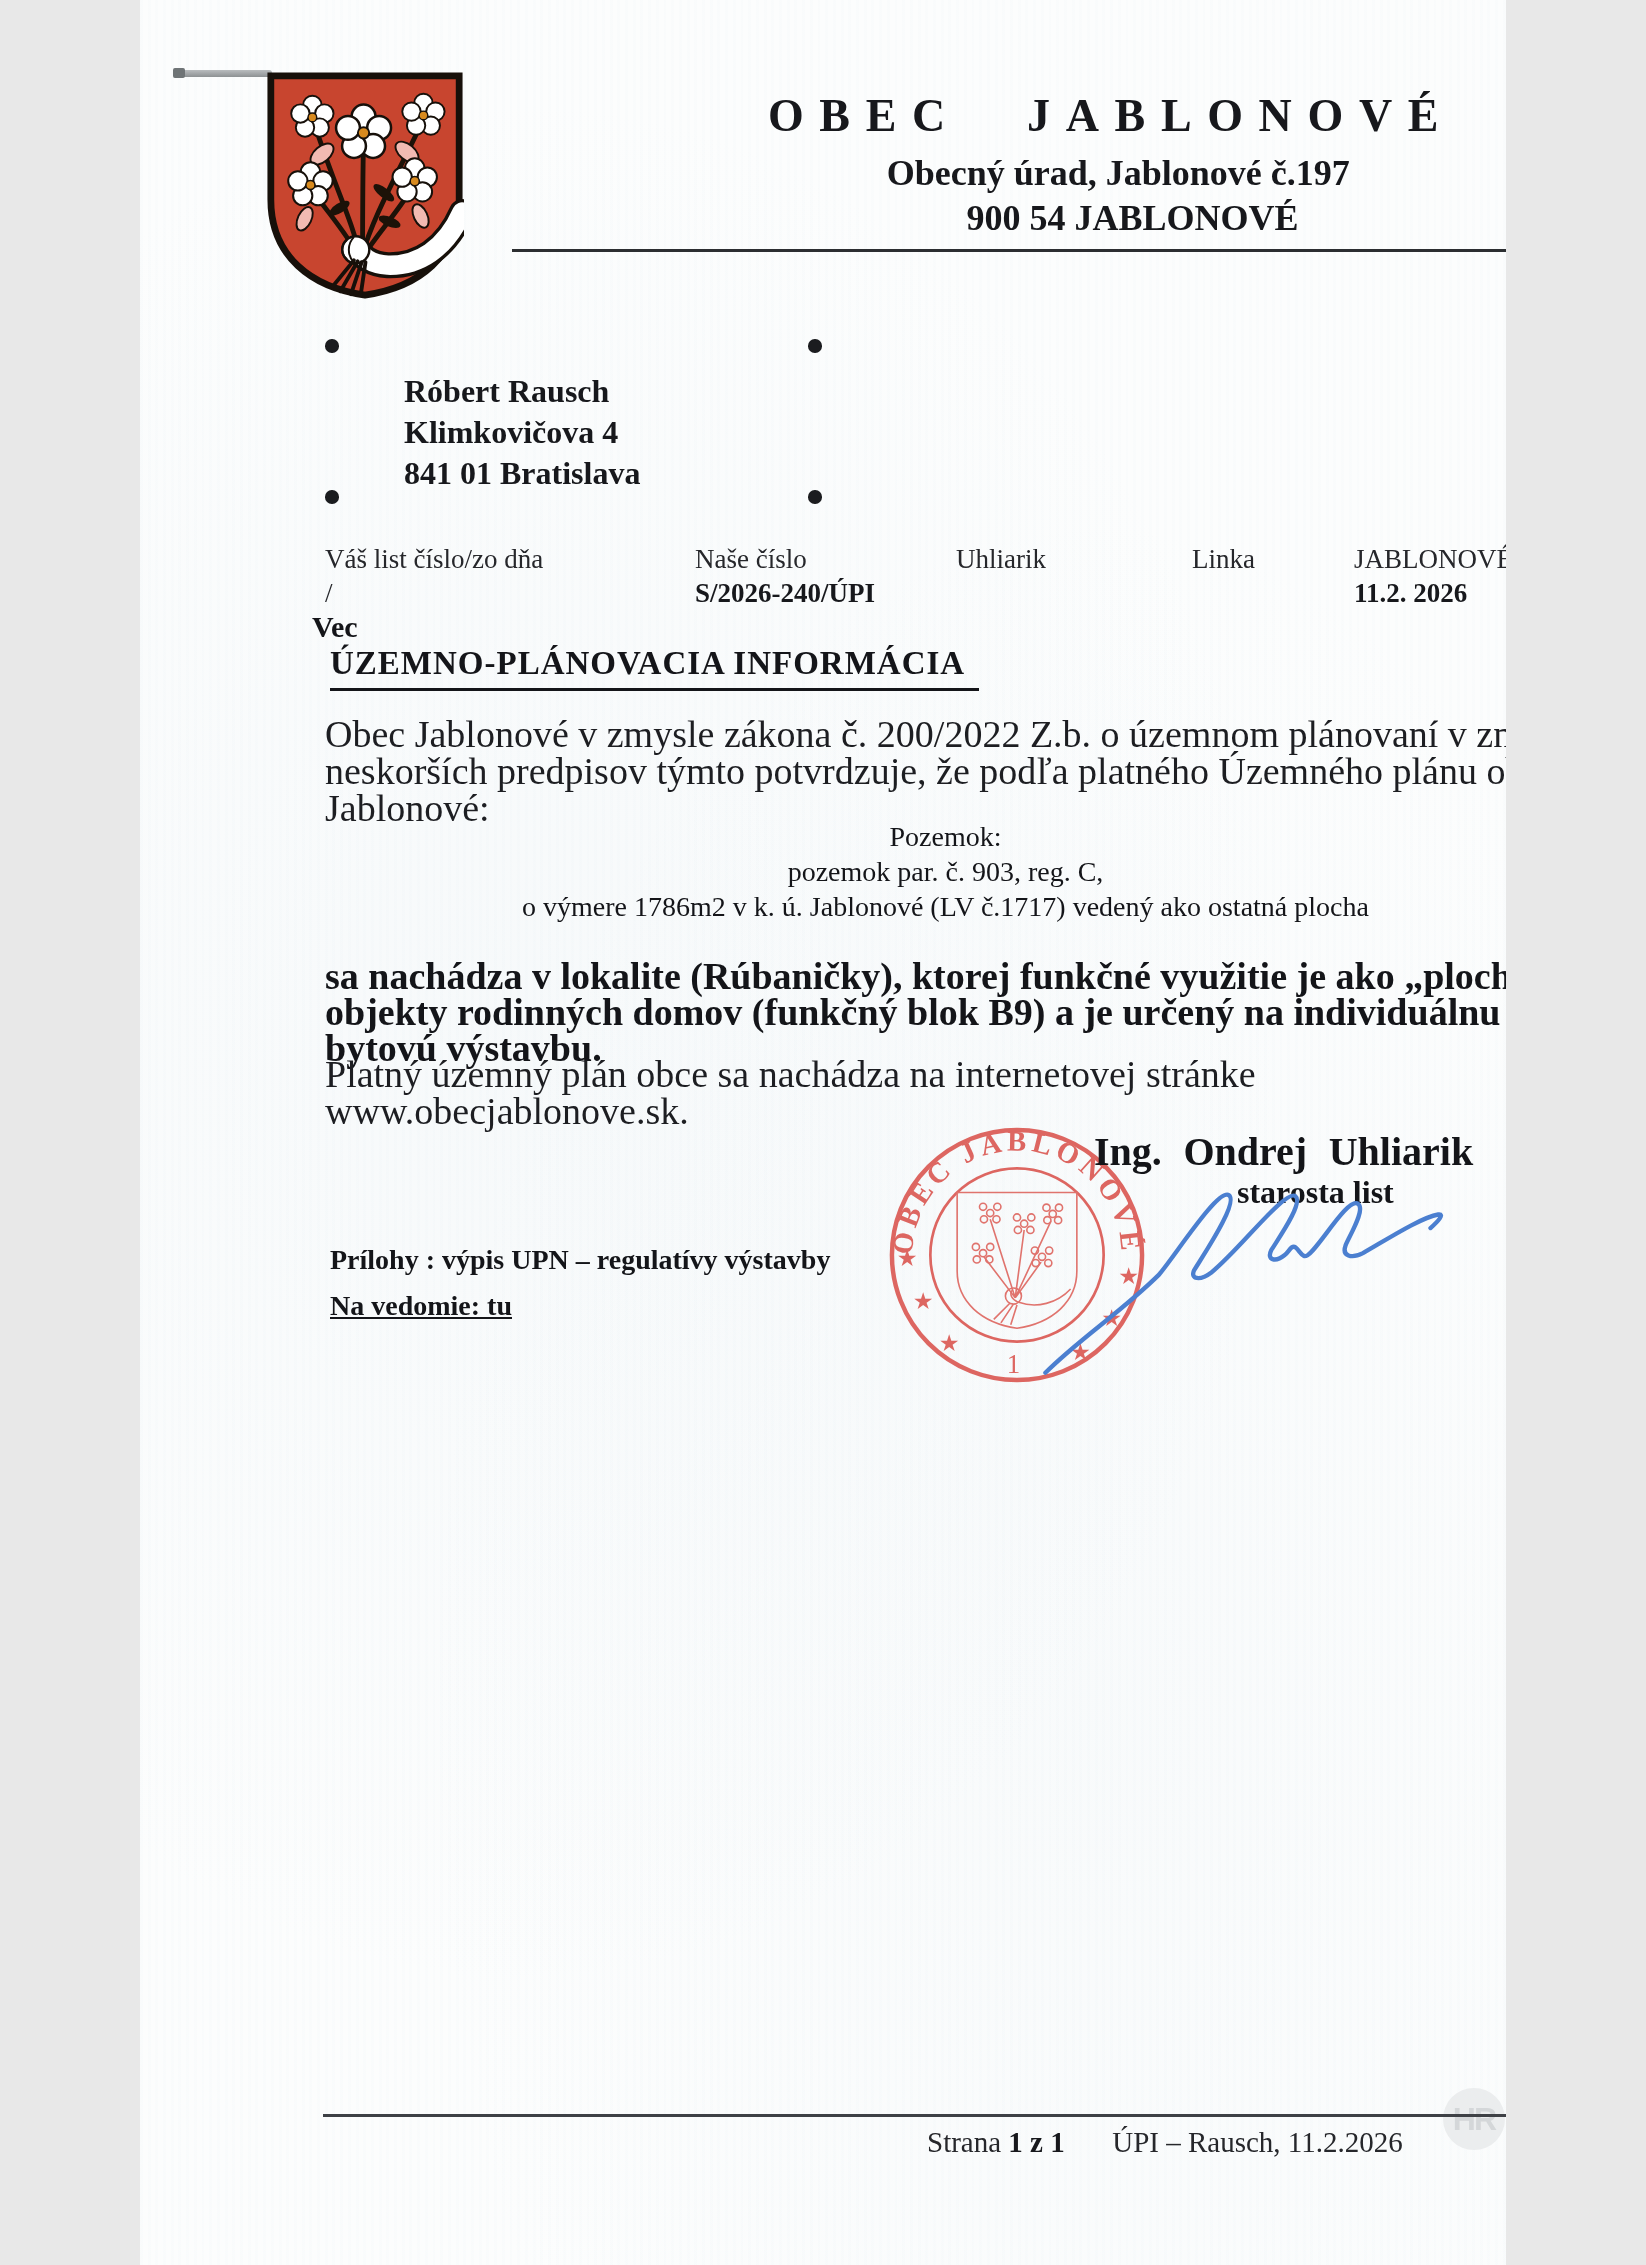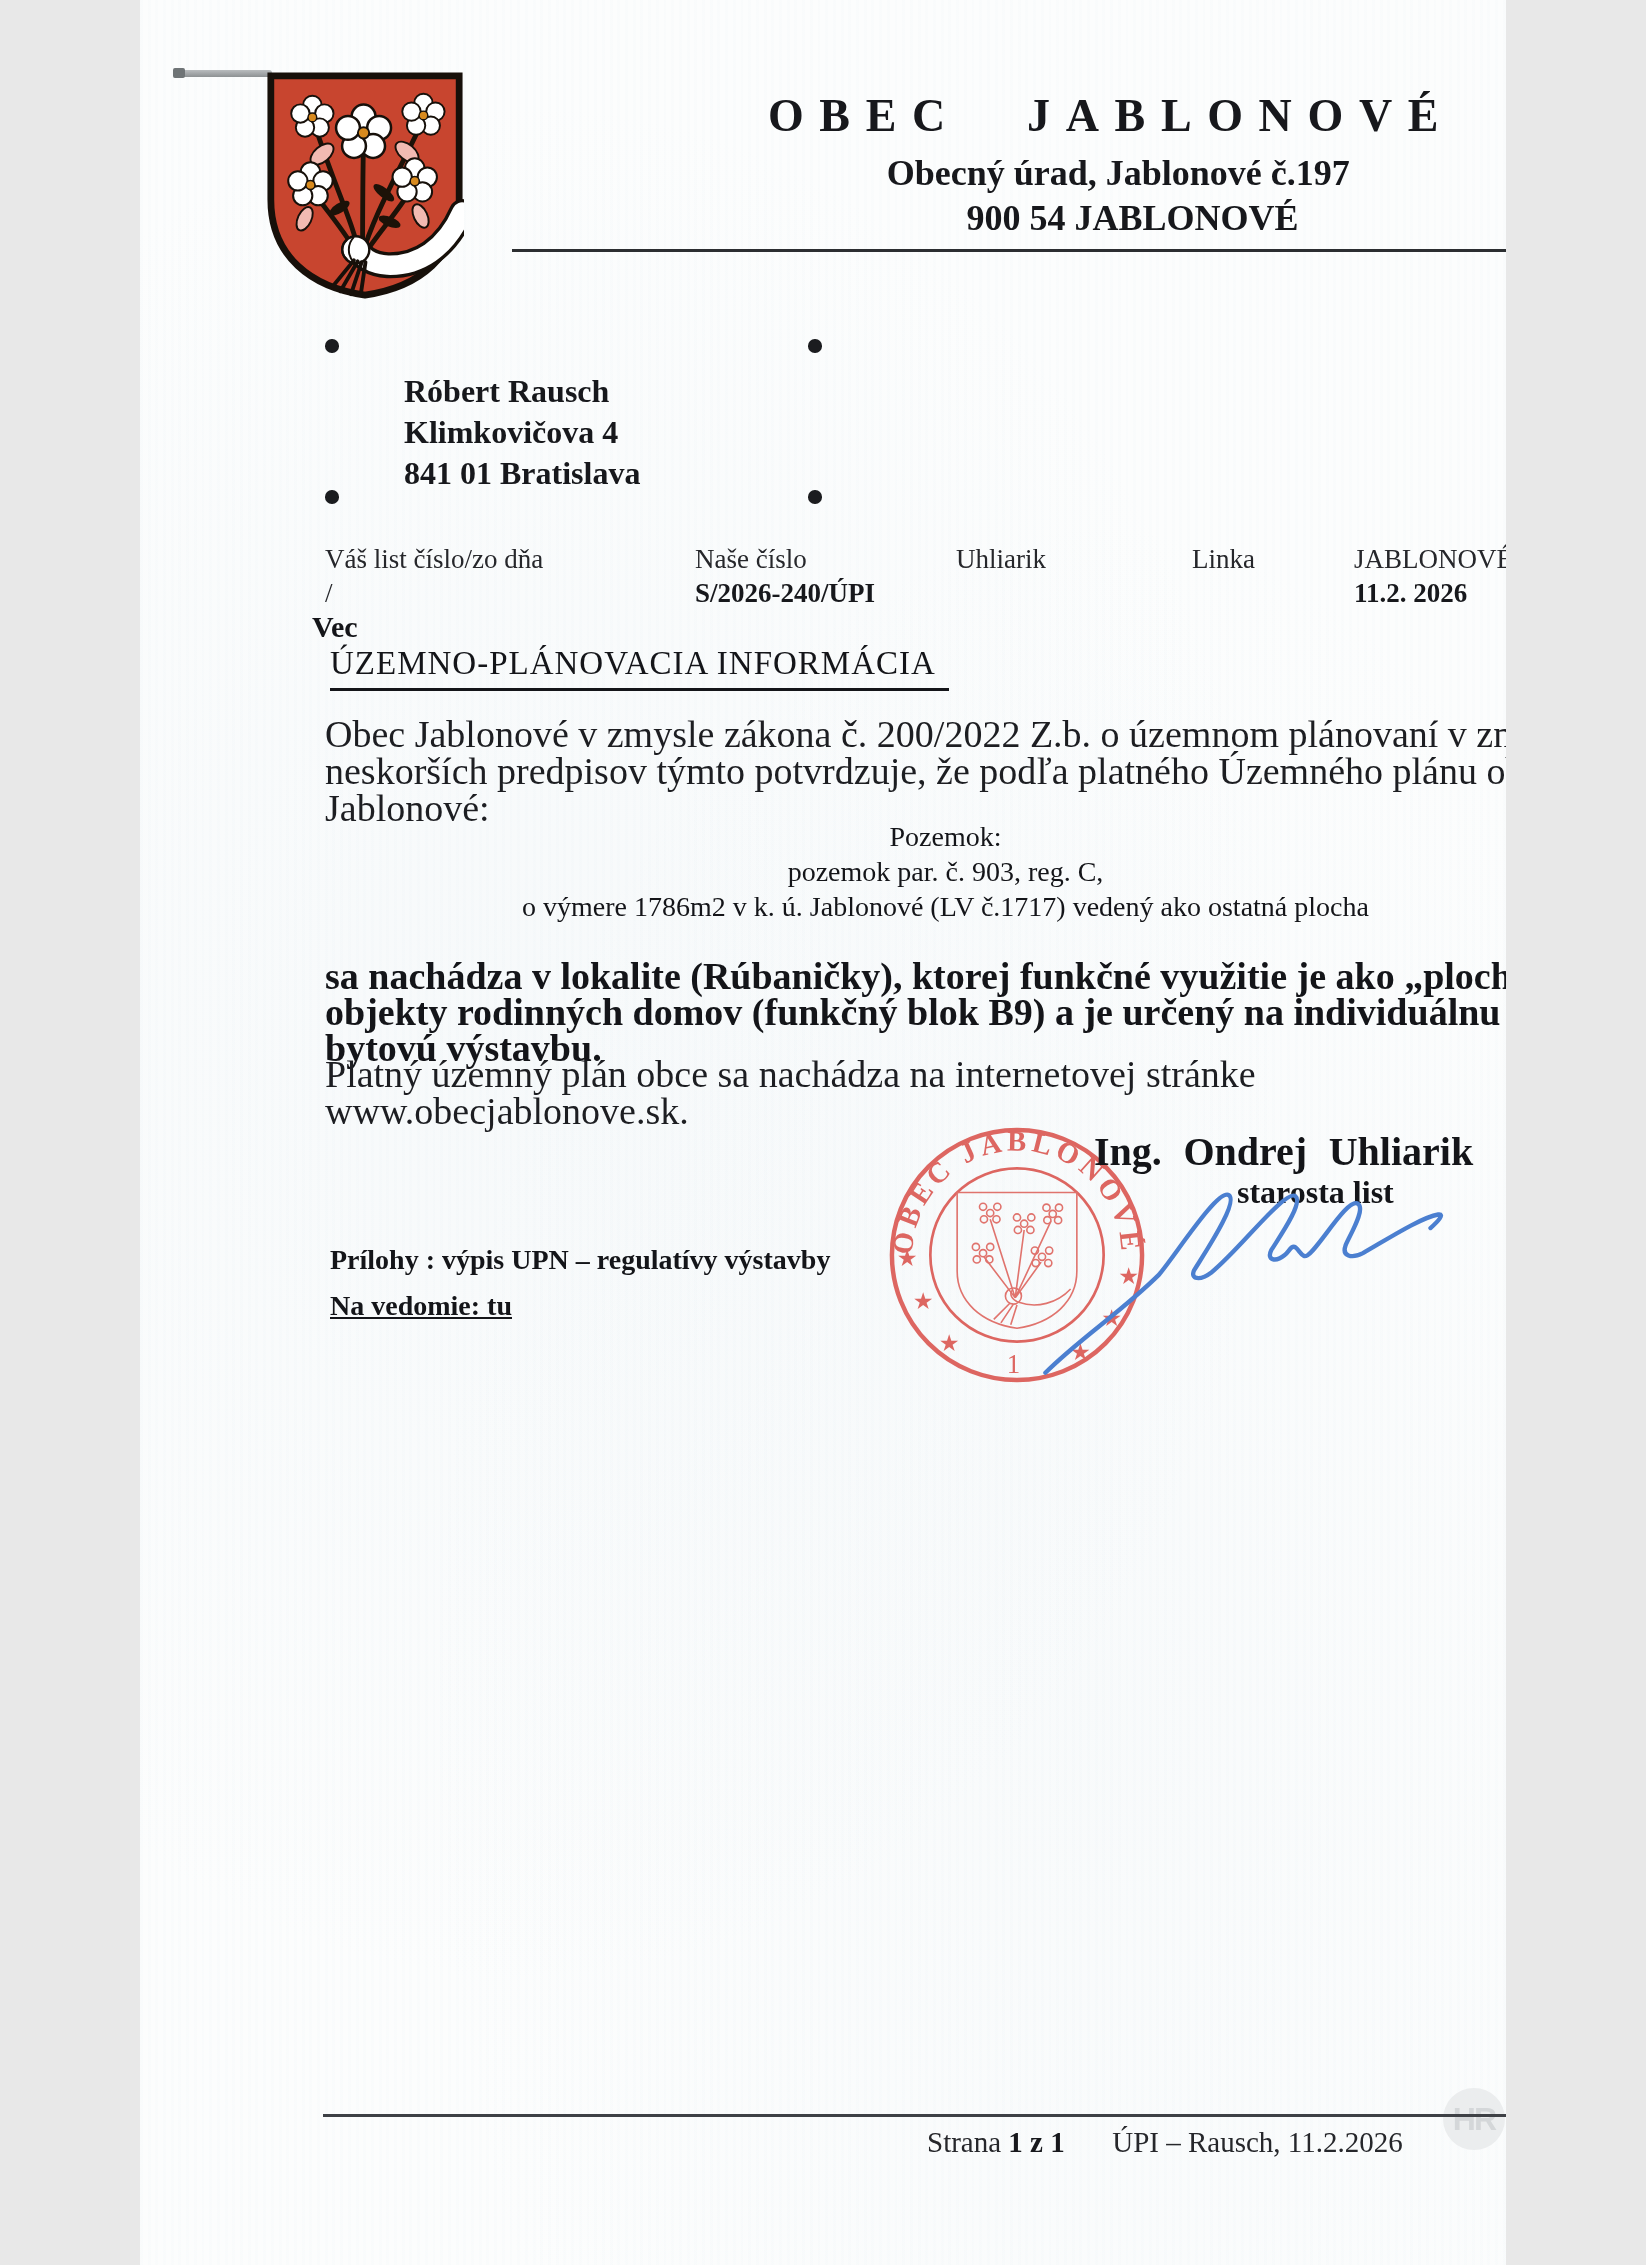--- a/index.html
+++ b/index.html
@@ -29,21 +29,21 @@
   .lh-postal{font-size:36px;font-weight:bold;margin-top:8.7px;margin-left:43px;color:#17181c;}
   .lh-rule{left:372px;top:249px;width:1048px;height:2.9px;background:#2c2e31;}
   
   .dot{width:13.5px;height:13.5px;border-radius:50%;background:#1b1c1f;}
   .recipient{left:264px;top:371px;font-size:32px;font-weight:bold;line-height:41px;color:#17181c;}
   
   .refcol{top:543px;font-size:27px;line-height:33px;color:#26272b;}
   .refcol .val{margin-top:1px;}
   .bold{font-weight:bold;color:#17181c;}
   .vec{left:172px;top:610px;font-size:30px;font-weight:bold;color:#141519;}
-  .subject{left:190px;top:645px;font-size:33px;font-weight:normal;letter-spacing:1px;
+  .subject{left:190px;top:645px;font-size:33px;font-weight:bold;letter-spacing:1px;
     color:#141519;border-bottom:3.9px solid #141519;padding:0 13.5px 5.8px 0;}
   
   .para{left:185px;width:1247px;font-size:38px;line-height:37px;}
   .p-intro{top:716px;}
   .centerblock{left:185px;top:819px;width:1241px;text-align:center;
     font-size:28px;font-weight:normal;line-height:35px;color:#141519;}
   .p-zoning{top:958px;font-weight:bold;color:#141519;line-height:36px;}
   .p-web{top:1056px;}
   
   .stamp{left:743px;top:1121px;width:268px;height:268px;}

